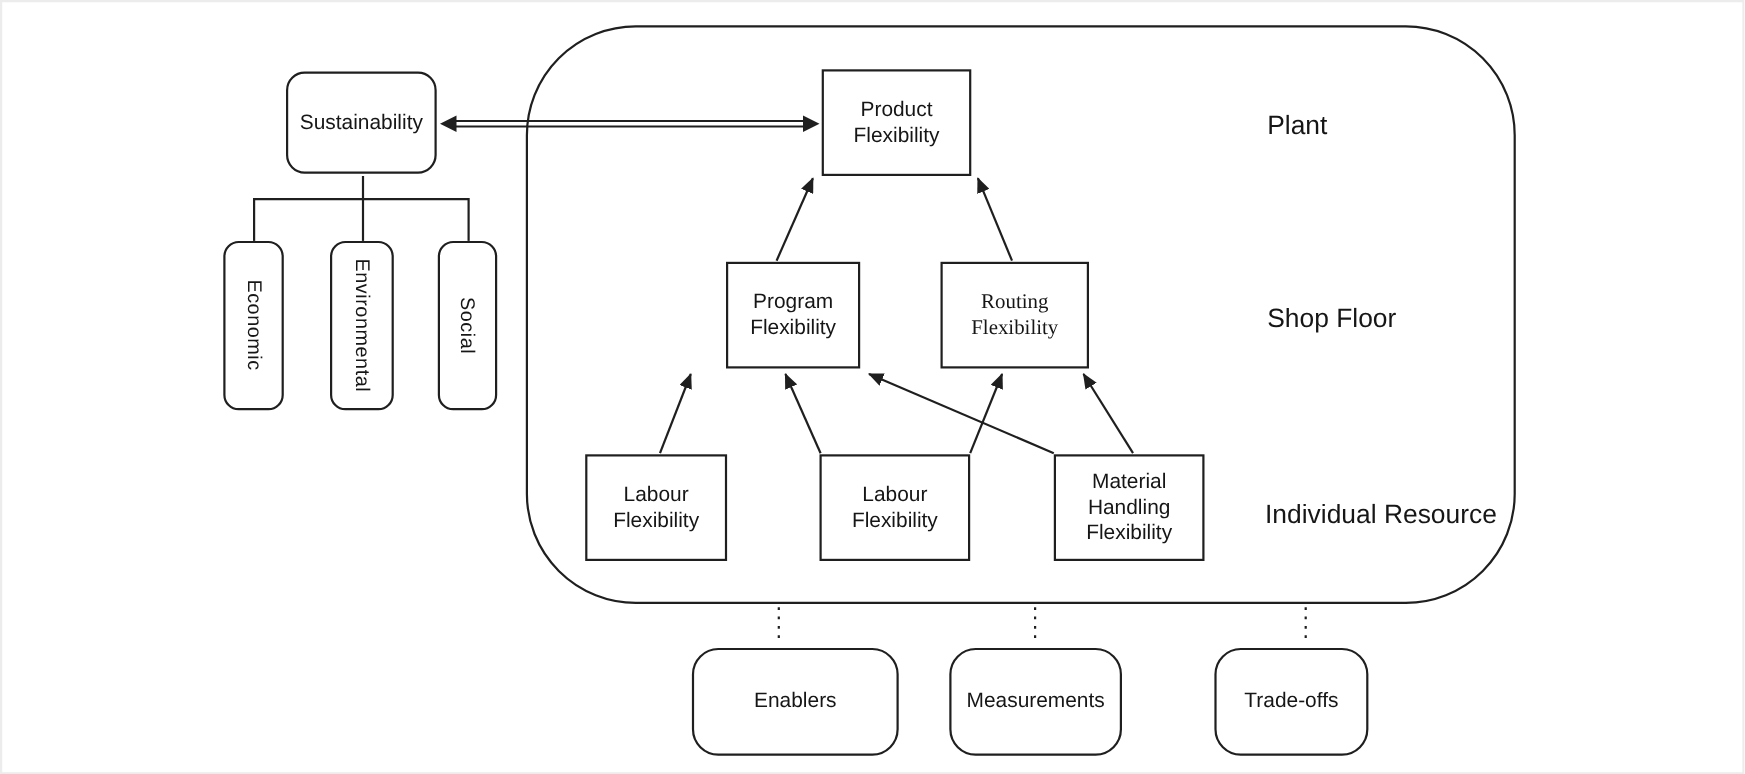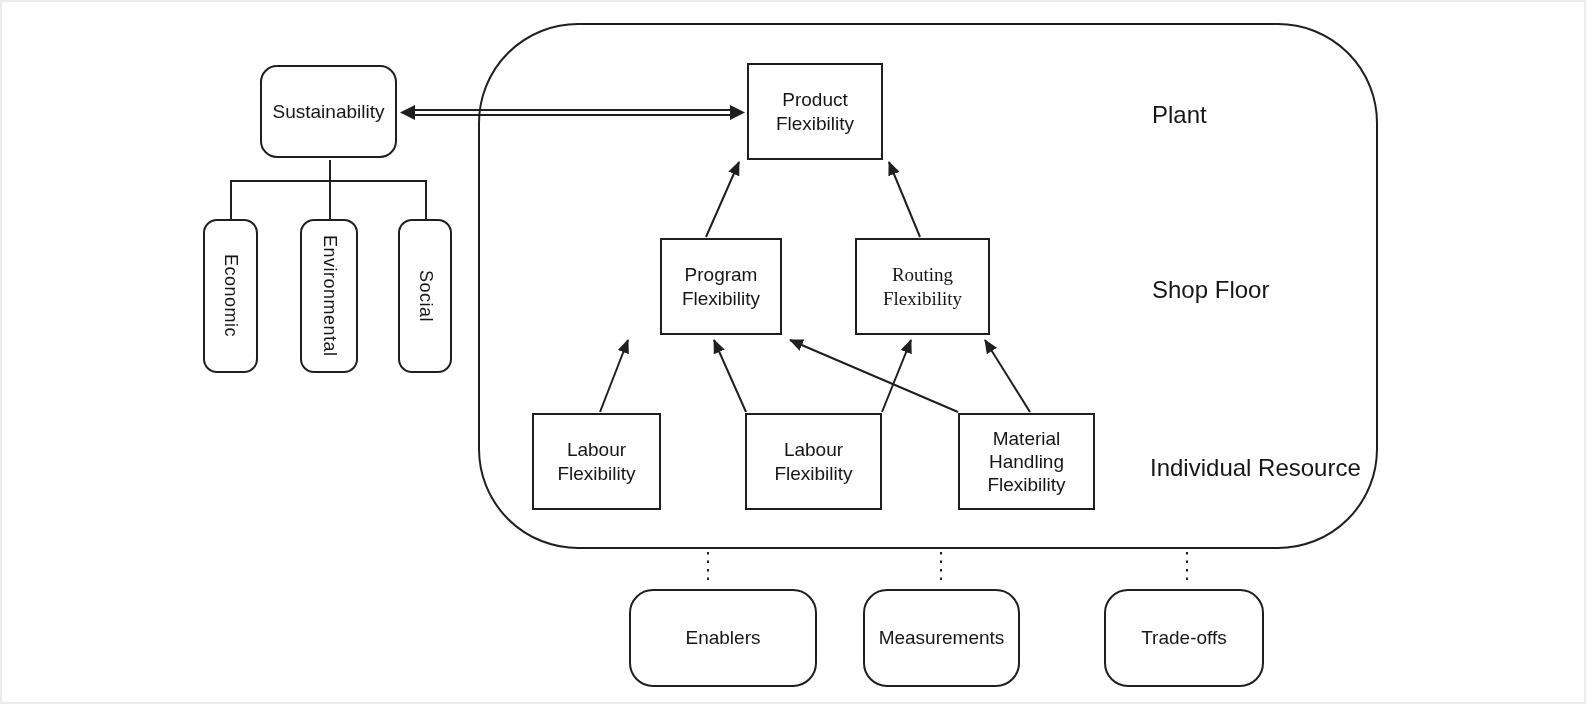--- a/index.html
+++ b/index.html
@@ -139,17 +139,17 @@
   <div class="level-label" style="left:1152px;top:101px;">Plant</div>
   <div class="level-label" style="left:1152px;top:276px;">Shop Floor</div>
   <div class="level-label" style="left:1150px;top:454px;">Individual Resource</div>
 
   <div class="box r24" style="left:629px;top:589px;width:188px;height:98px;">
     <span class="node-label">Enablers</span>
   </div>
   <div class="box r24" style="left:863px;top:589px;width:157px;height:98px;">
     <span class="node-label">Measurements</span>
   </div>
-  <div class="box r24" style="left:1104px;top:589px;width:160px;height:98px;">
+  <div class="box r24" style="left:1104px;top:589px;width:140px;height:98px;">
     <span class="node-label">Trade-offs</span>
   </div>
 
 </div>
 
 </body></html>

